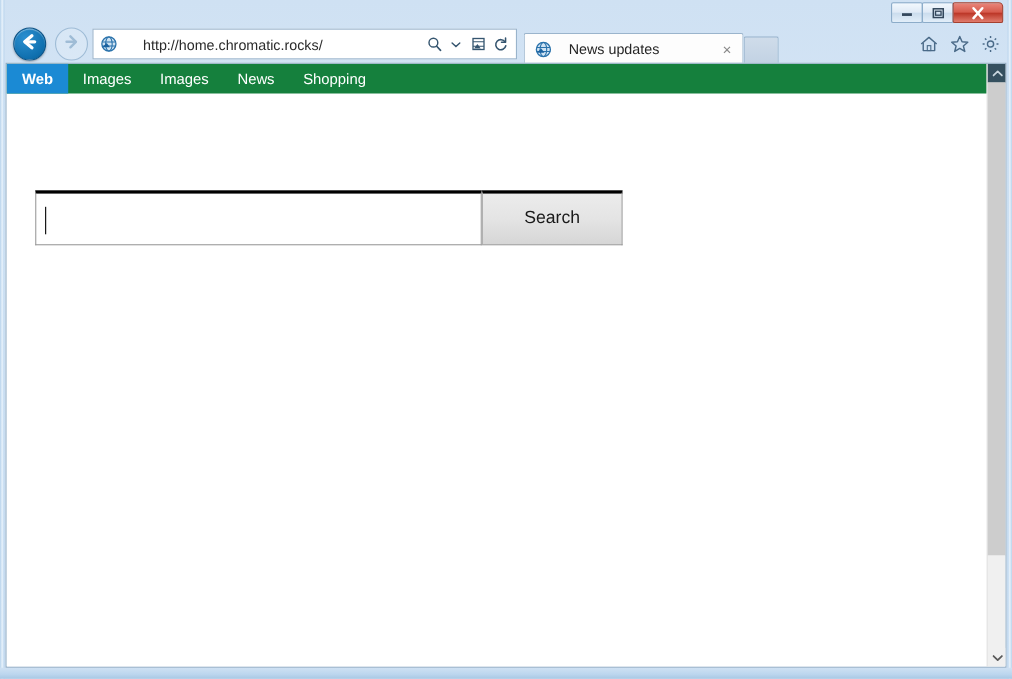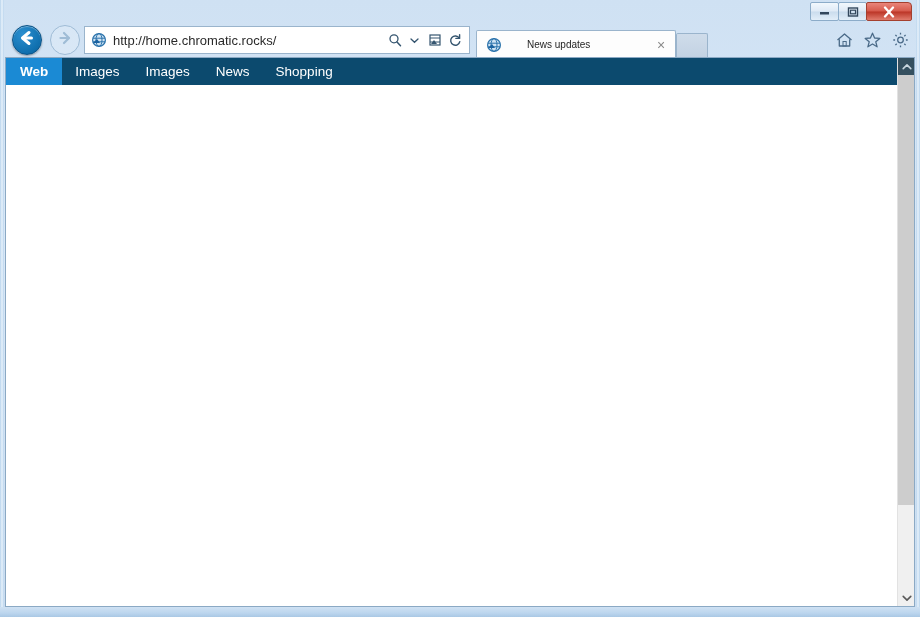--- a/index.html
+++ b/index.html
@@ -80,41 +80,41 @@
   .addressbar {
     position: absolute; left: 80px; top: 4px;
     width: 386px; height: 28px;
     background: #fff;
     border: 1px solid #9ab4cc;
     box-sizing: border-box;
     display: flex; align-items: center;
   }
   .addr-favicon { margin-left: 5px; width: 18px; height: 18px; flex: none; }
   .addr-text {
-    flex: 1 1 auto; margin-left: 5px;
+    flex: 1 1 auto; margin-left: 22px;
     font-size: 13px; color: #2a2a2a; white-space: nowrap; overflow: hidden;
   }
   .addr-icons { display: flex; align-items: center; gap: 3px; margin-right: 6px; flex: none; }
   .addr-icon { width: 17px; height: 19px; display:flex; align-items:center; justify-content:center; }
 
   
   .tabstrip { position: absolute; left: 472px; top: 4px; height: 32px; display: flex; align-items: flex-end; }
   .tab {
     width: 200px; height: 28px;
     background: #fdfdfd;
     border: 1px solid #9ab4cc;
     border-bottom: none;
     box-sizing: border-box;
     display: flex; align-items: center;
     border-top-left-radius: 2px; border-top-right-radius: 2px;
   }
   .tab-favicon { width: 18px; height: 18px; margin-left: 8px; flex:none; }
   .tab-title {
-    flex: 1 1 auto; margin-left: 24px;
-    font-size: 10px; color: #252525; white-space: nowrap; overflow: hidden;
+    flex: 1 1 auto; margin-left: 14px;
+    font-size: 13px; color: #252525; white-space: nowrap; overflow: hidden;
   }
   .tab-close {
     width: 20px; height: 20px; margin-right: 4px; flex: none;
     display:flex; align-items:center; justify-content:center;
     font-size: 14px; color: #8a8a8a; line-height: 1;
   }
   .newtab {
     width: 32px; height: 25px;
     background: linear-gradient(to bottom, #cfdcea, #c2d2e3);
     border: 1px solid #9ab4cc; border-bottom: none;
@@ -139,21 +139,21 @@
     overflow: hidden;
   }
   .page {
     position: absolute; left: 0; top: 0; right: 17px; bottom: 0;
     background: #ffffff;
   }
 
   
   .sitenav {
     height: 27px;
-    background: #0c4a6e;
+    background: #15803d;
     display: flex; align-items: stretch;
   }
   .sitenav-item {
     display: flex; align-items: center;
     padding: 12px 13px;
     font-size: 13.5px; color: #ffffff;
     white-space: nowrap;
   }
   .sitenav-item.active {
     background: #1b8ad4;
@@ -362,20 +362,29 @@
           <span>Images</span>
         </div>
         <div class="sitenav-item">
           <span>News</span>
         </div>
         <div class="sitenav-item">
           <span>Shopping</span>
         </div>
       </div>
 
+      <div class="searchwrap">
+        <div class="searchbox">
+          <span class="caret"></span>
+          <span class="search-input-text"></span>
+        </div>
+        <div class="searchbtn">
+          <span>Search</span>
+        </div>
+      </div>
 
     </div>
 
     <div class="scrollbar">
       <div class="sb-arrow up">
         <svg width="10" height="8" viewBox="0 0 10 8">
             <path d="M1.2 5.6 L5 1.9 L8.8 5.6" fill="none" stroke="#c9d6de" stroke-width="1.6" stroke-linecap="round" stroke-linejoin="round"></path>
           </svg>
       </div>
       <div class="sb-thumb"></div>

